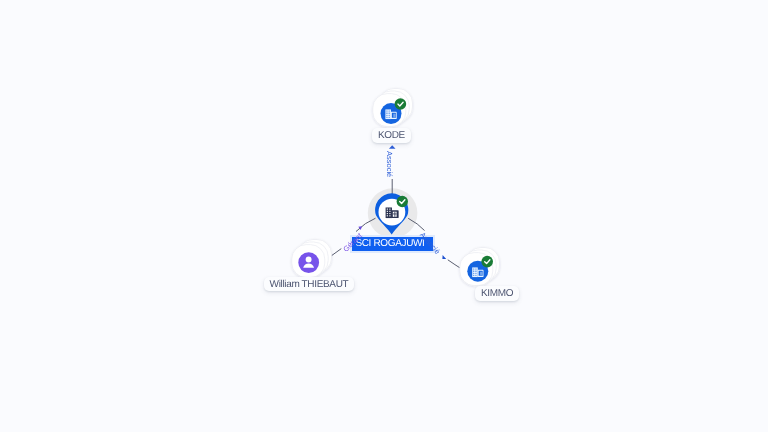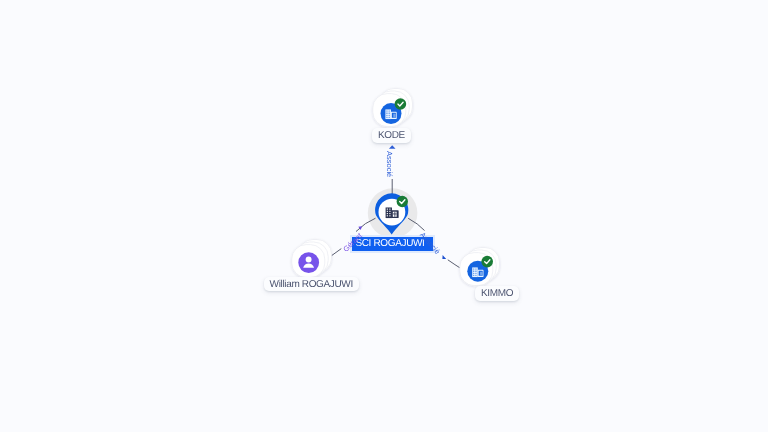--- a/index.html
+++ b/index.html
@@ -123,21 +123,21 @@
           <rect x="9.2" y="5" width="33" height="33" rx="14.5" ry="14.5" fill="#ffffff" stroke="#eaebf0" stroke-width="0.7"></rect>
           <rect x="5.8" y="7.6" width="33" height="33" rx="14.5" ry="14.5" fill="#ffffff" stroke="#eaebf0" stroke-width="0.7"></rect>
         </g>
         <circle cx="22.7" cy="25.6" r="10.4" fill="#7753ea"></circle>
         <g fill="#ffffff">
           <circle cx="22.6" cy="22.5" r="2.95"></circle>
           <path d="M17.3 30.2 a5.6 5.6 0 0 1 10.6 0 v0.55 h-10.6 z"></path>
         </g>
       </svg>
     </div>
-    <div class="nodelabel" style="left:255.6px;top:276.7px;">William ROGAJUWI</div>
+    <div class="nodelabel" style="left:255.6px;top:276.7px;">William THIEBAUT</div>
 
     <div class="node" style="left:364px;top:193px;width:44px;height:46px;">
       <svg width="44" height="46" viewBox="0 0 44 46">
         <path d="M19.7 41.5 C22.8 36.5 33.0 27.3 35.4 22.3 A16.6 16.6 0 1 0 4.0 22.3 C6.4 27.3 16.6 36.5 19.7 41.5 Z" fill="#0d5fe0"></path>
         <circle cx="19.9" cy="19.1" r="13.4" fill="#ffffff"></circle>
         <g transform="translate(13.6,13.1) scale(1.06)" fill="#2b3350">
           <path d="M0 1.3 h6.0 v10.0 h-6.0 z"></path>
           <path d="M6.0 3.8 h5.7 a0.6 0.6 0 0 1 0.6 0.6 v6.3 a0.6 0.6 0 0 1 -0.6 0.6 h-5.7 z"></path>
           <g fill="#ffffff">
             <rect x="1.1" y="2.3" width="1.1" height="1.1"></rect>

